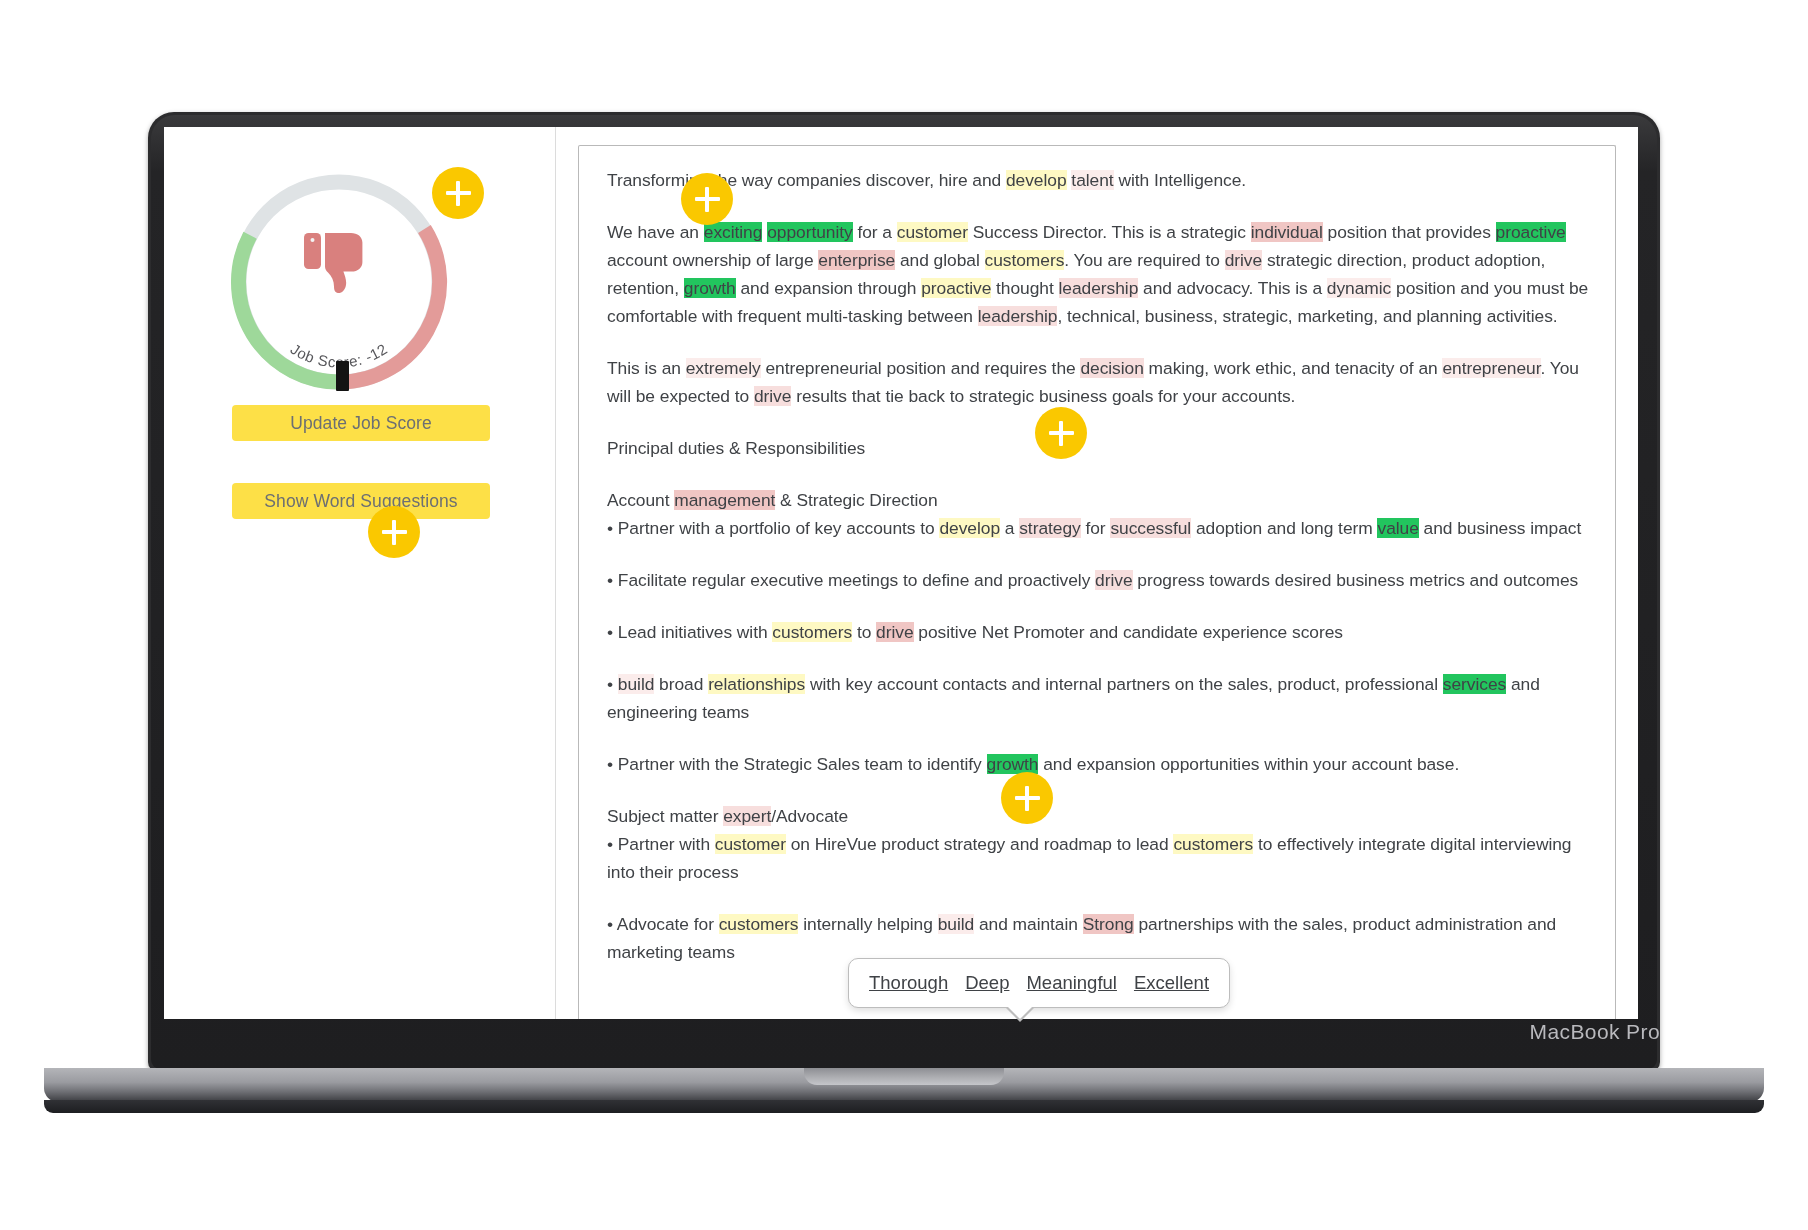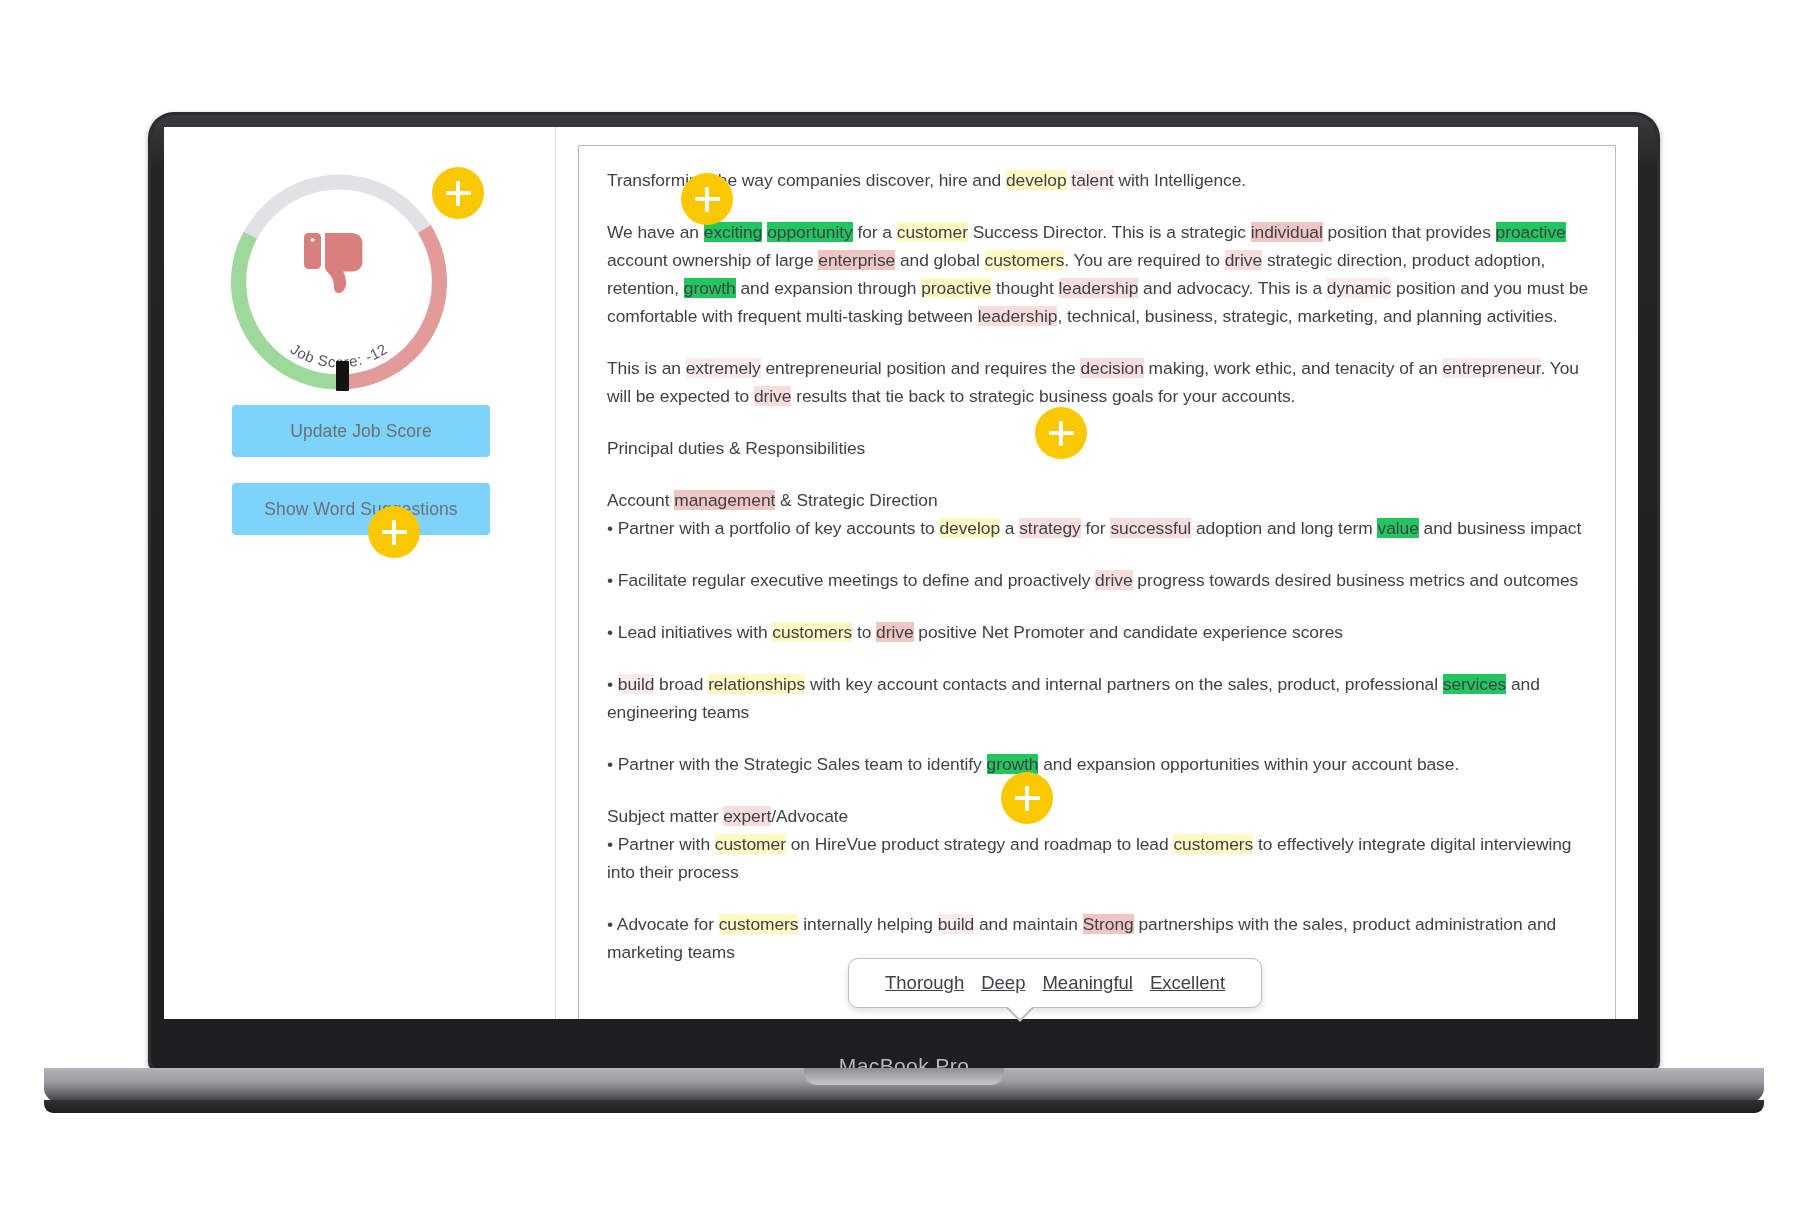--- a/index.html
+++ b/index.html
@@ -52,26 +52,25 @@
     background: #ffffff;
     overflow: hidden;
     display: flex;
   }
 
   #model-label {
     position: absolute;
     left: 0;
     top: 908px;
     width: 1512px;
-    text-align: center;
+    text-align: right;
     color: #b9b9bd;
     font-size: 21px;
     letter-spacing: .4px;
     font-family: "Liberation Sans", sans-serif;
-    margin-top: 34px;
   }
 
   
   #laptop-base {
     position: absolute;
     left: -104px;
     top: 956px;
     width: 1720px;
     height: 34px;
     background: linear-gradient(180deg,#b4b5b9 0%,#9a9ba0 42%,#6e6f74 70%,#3a3b3f 100%);
@@ -146,22 +145,22 @@
     width: 13px;
     height: 30px;
     background: #131313;
     border-radius: 1px;
   }
 
   .side-btn {
     position: absolute;
     left: 68px;
     width: 258px;
-    height: 52px;
-    background: #7dd3fc;
+    height: 36px;
+    background: #fde047;
     border: none;
     border-radius: 4px;
     color: #6c6f73;
     font-size: 17.5px;
     font-family: "Liberation Sans", sans-serif;
     cursor: pointer;
     letter-spacing: .1px;
   }
   #btn-update { top: 278px; }
   #btn-suggestions { top: 356px; }
@@ -224,21 +223,21 @@
   .plus-marker::before { width: 25px; height: 4.5px; }
   .plus-marker::after  { width: 4.5px; height: 25px; }
 
   
   #suggestion-tooltip {
     position: absolute;
     z-index: 60;
     background: #ffffff;
     border: 1px solid #bdbdbd;
     border-radius: 10px;
-    padding: 13px 36px;
+    padding: 13px 20px;
     box-shadow: 0 3px 7px rgba(0,0,0,.13);
     display: flex;
     gap: 17px;
     white-space: nowrap;
   }
   #suggestion-tooltip .sugg {
     font-family: "Liberation Sans", sans-serif;
     font-size: 18.5px;
     color: #3f4246;
     text-decoration: underline;

